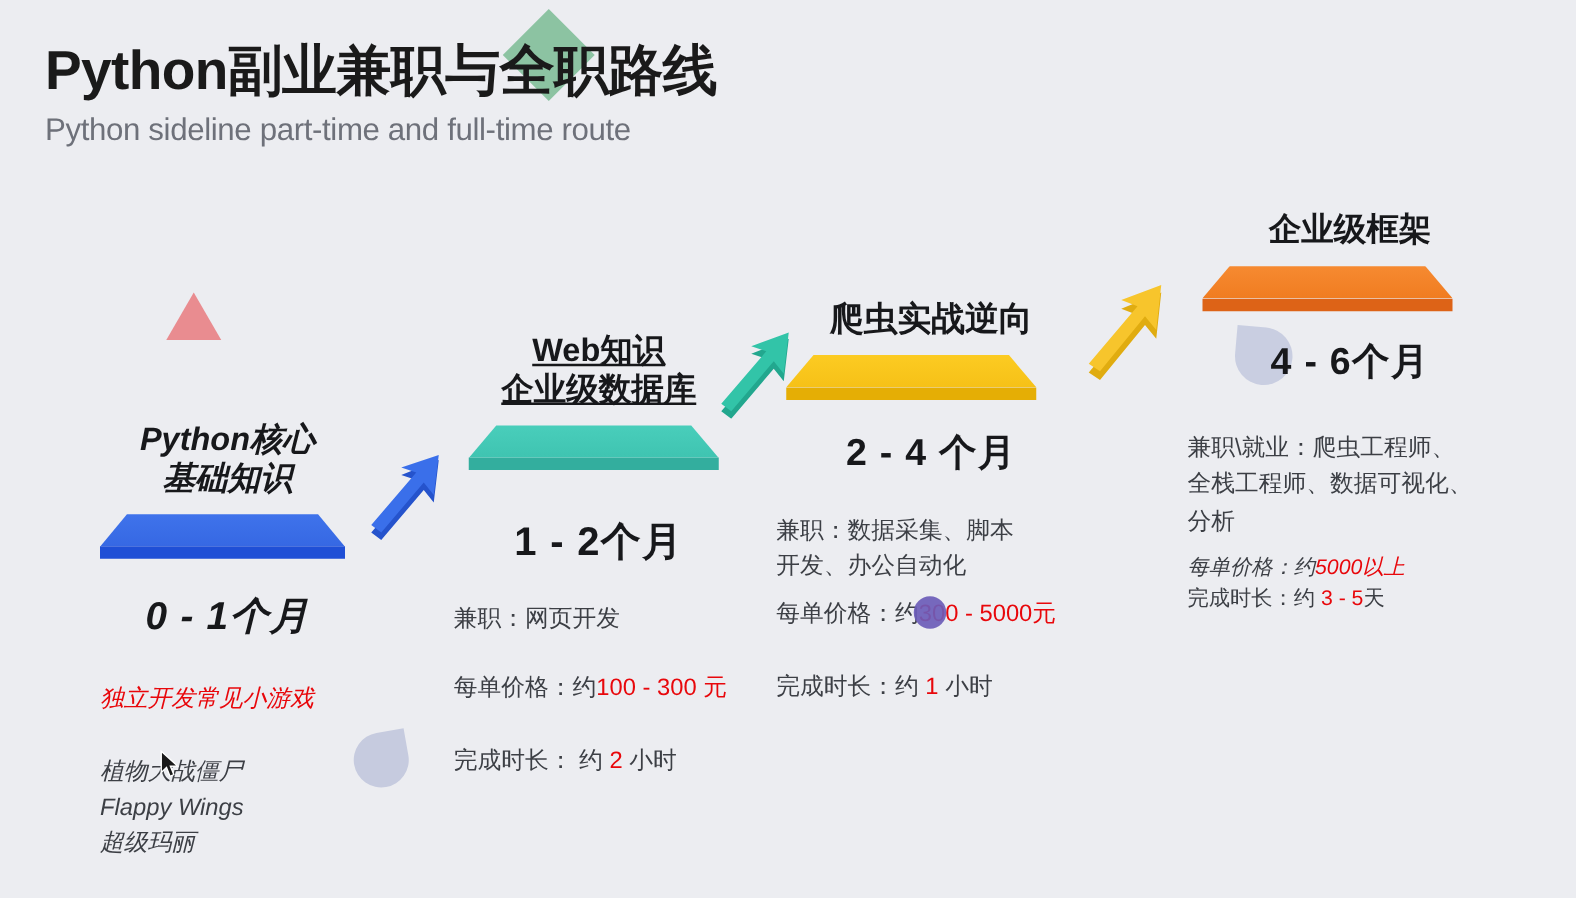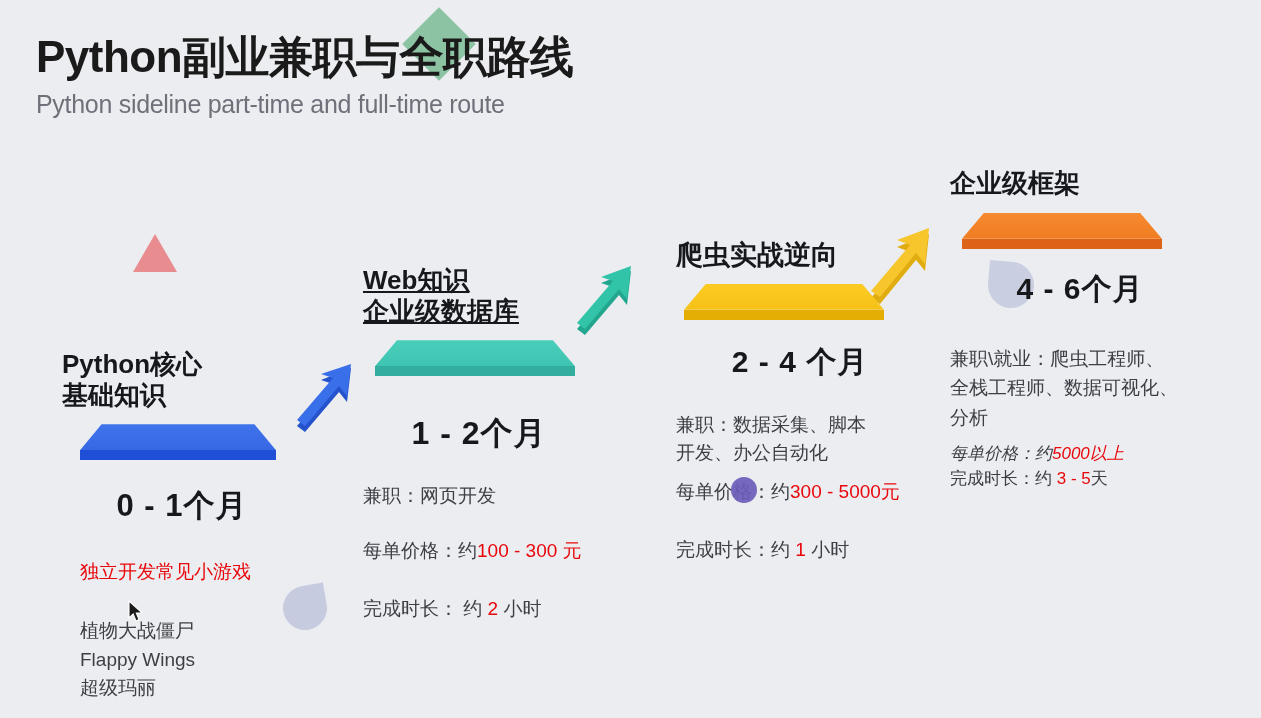--- a/index.html
+++ b/index.html
@@ -48,62 +48,62 @@
     transform:rotate(5deg);
   }
   #deco-purple-dot{
     position:absolute;left:731px;top:477px;width:26px;height:26px;
     border-radius:50%;background:#6B5CB8;opacity:.92;z-index:4;
   }
 
   
   .col{position:absolute;}
   .col-head{
-    font-weight:bold;color:#17181B;text-align:left;
+    font-weight:bold;color:#17181B;text-align:center;
     line-height:1.18;white-space:pre-line;
   }
   .slab{position:relative;}
   .slab .top{
     width:100%;height:26px;
     clip-path:polygon(11% 0%,89% 0%,100% 100%,0% 100%);
   }
   .slab .edge{width:100%;height:10px;}
   .duration{
     font-weight:bold;color:#17181B;text-align:center;
     letter-spacing:1px;white-space:nowrap;
   }
   .body-text{
     color:#3C3F45;line-height:1.5;white-space:pre-line;
   }
   .red{color:#E8070B;}
   .red-line{color:#E8070B;font-weight:500;}
 
   
-  #col-1{left:62px;top:349px;width:240px;}
+  #col-1{left:62px;top:336px;width:240px;font-style:italic;}
   #col1-head{font-size:26px;}
   #col1-slab{margin-top:14px;width:196px;margin-left:18px;}
   #col1-slab .top{background:linear-gradient(180deg,#3F73EB 0%,#3668E3 100%);}
   #col1-slab .edge{background:#1F4FD6;}
   #col1-duration{font-size:31px;margin-top:25px;}
   #col1-red{font-size:19px;margin-top:32px;text-align:left;padding-left:18px;}
   #col1-games{font-size:19px;margin-top:32px;text-align:left;padding-left:18px;}
 
   
   #col-2{left:363px;top:265px;width:232px;}
   #col2-head{font-size:26px;text-decoration:underline;}
   #col2-slab{margin-top:14px;width:200px;margin-left:12px;}
   #col2-slab .top{background:linear-gradient(180deg,#49CEBB 0%,#3FC4B1 100%);}
   #col2-slab .edge{background:#33AE9E;}
   #col2-duration{font-size:32px;margin-top:36px;}
   #col2-l1{font-size:19px;margin-top:26px;}
   #col2-l2{font-size:19px;margin-top:26px;}
   #col2-l3{font-size:19px;margin-top:30px;}
 
   
-  #col-3{left:676px;top:240px;width:248px;}
+  #col-3{left:621px;top:240px;width:248px;}
   #col3-head{font-size:27px;}
   #col3-slab{margin-top:12px;width:200px;margin-left:8px;}
   #col3-slab .top{background:linear-gradient(180deg,#FCCB22 0%,#F6C117 100%);}
   #col3-slab .edge{background:#E5AE05;}
   #col3-duration{font-size:30px;margin-top:22px;}
   #col3-l1{font-size:19px;margin-top:28px;}
   #col3-l2{font-size:19px;margin-top:10px;}
   #col3-l3{font-size:19px;margin-top:30px;}
 
   

